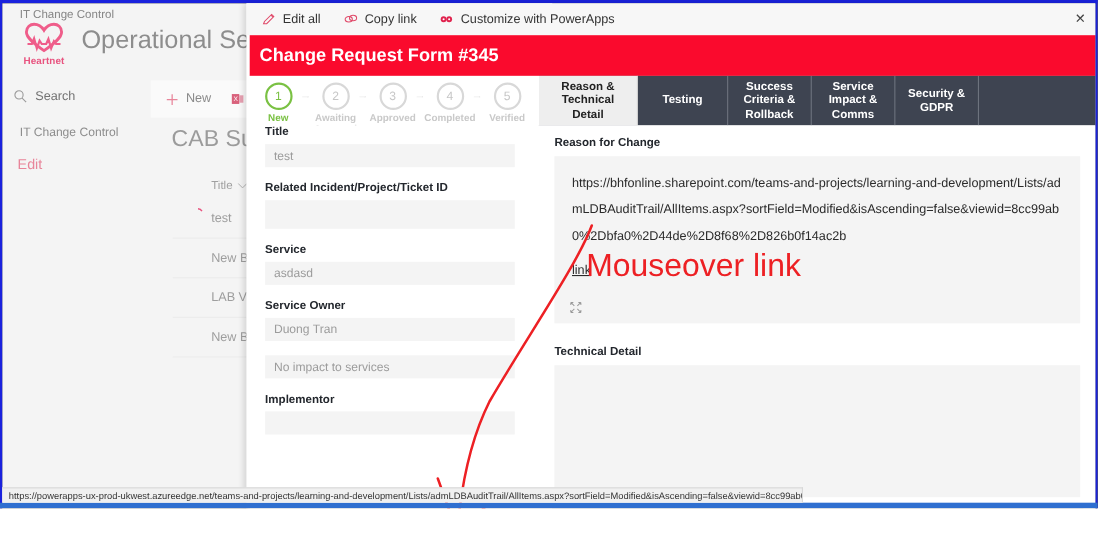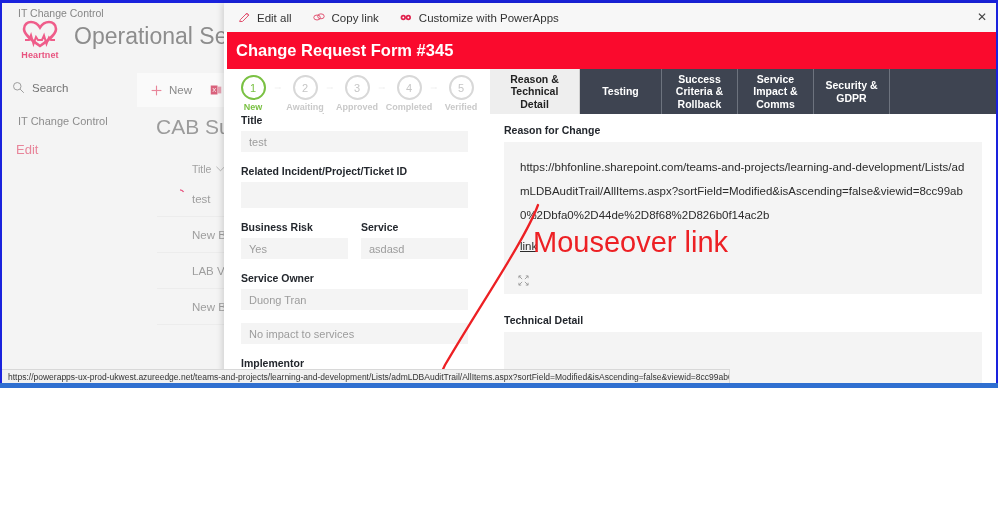--- a/index.html
+++ b/index.html
@@ -7,21 +7,21 @@
     margin: 0; padding: 0;
     width: 998px; height: 507px;
     overflow: hidden;
     font-family: "Liberation Sans", sans-serif;
     background: #ffffff;
   }
 
   #screen {
     position: relative;
     width: 998px;
-    height: 388px;
+    height: 462px;
     overflow: hidden;
     background: #000000;
   }
 
   
   .browser-top-bar {
     position: absolute; left: 0; top: 0; width: 998px; height: 3px;
     background: #1a22dd;
   }
   .browser-left-edge {
@@ -482,24 +482,20 @@
       </div>
 
       <div class="fgroup">
         <div class="lbl-f">Related Incident/Project/Ticket ID</div>
         <div class="inp tall"></div>
       </div>
 
 
       <div class="frow">
         <div>
-          <div class="lbl-f">Business Risk</div>
-          <div class="inp">Yes</div>
-        </div>
-        <div>
           <div class="lbl-f">Service</div>
           <div class="inp">asdasd</div>
         </div>
       </div>
 
       <div class="fgroup">
         <div class="lbl-f">Service Owner</div>
         <div class="inp">Duong Tran</div>
       </div>
 

